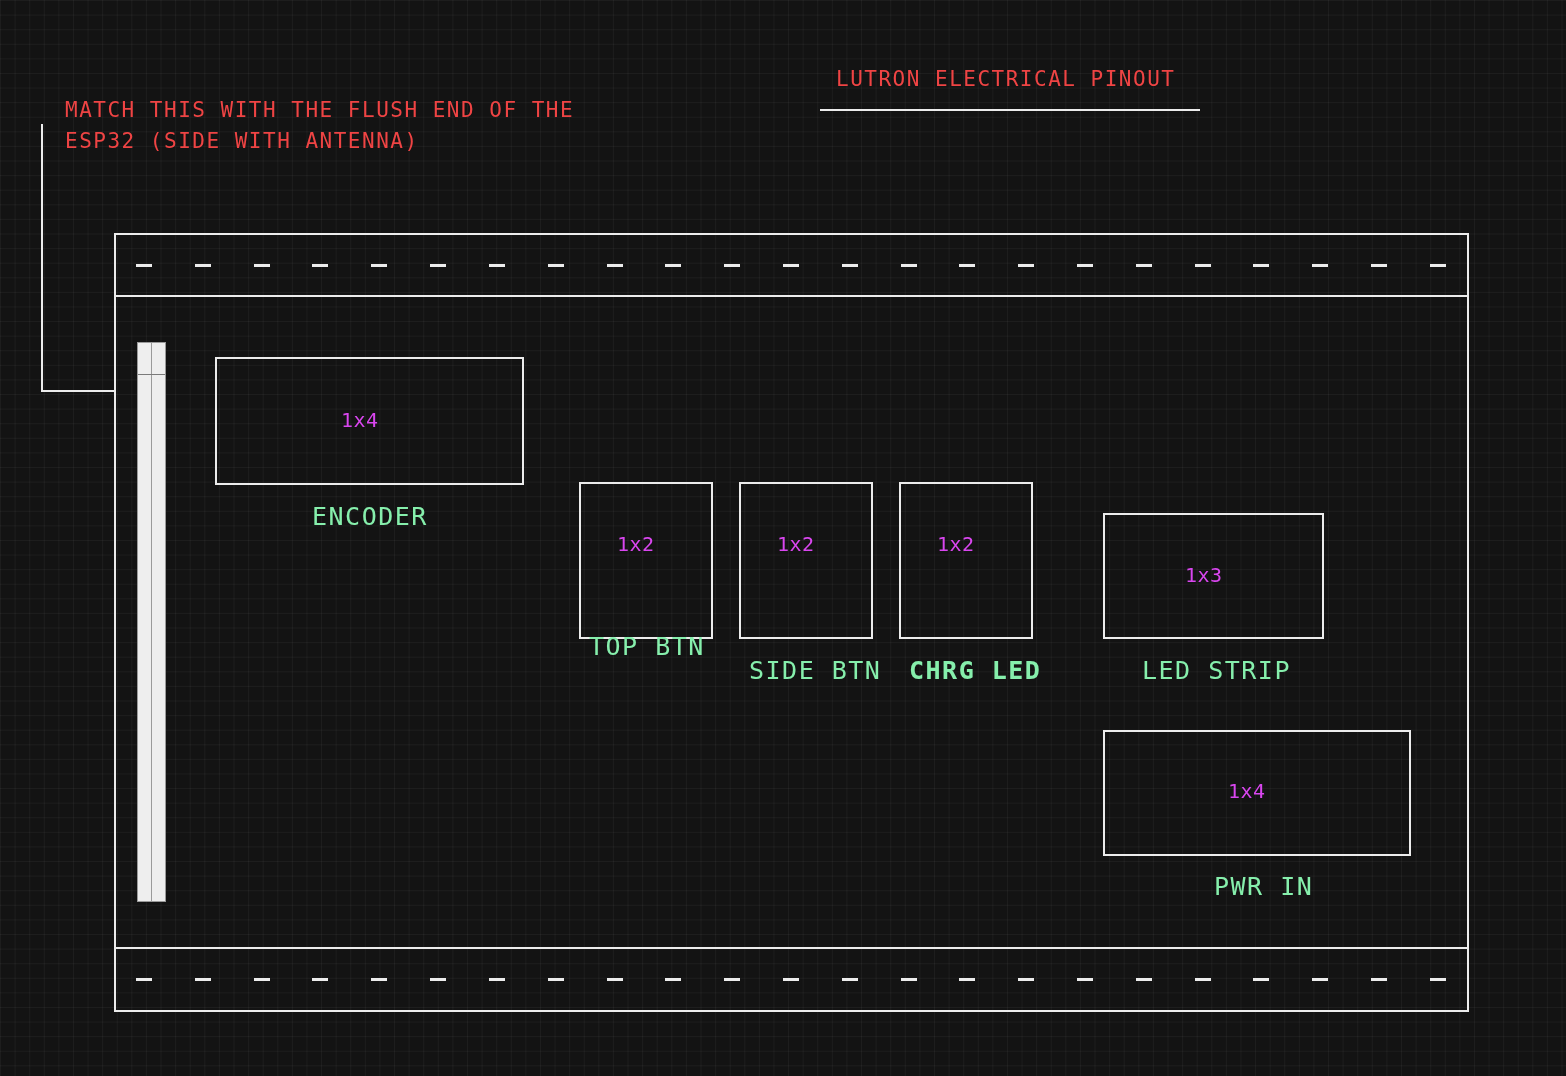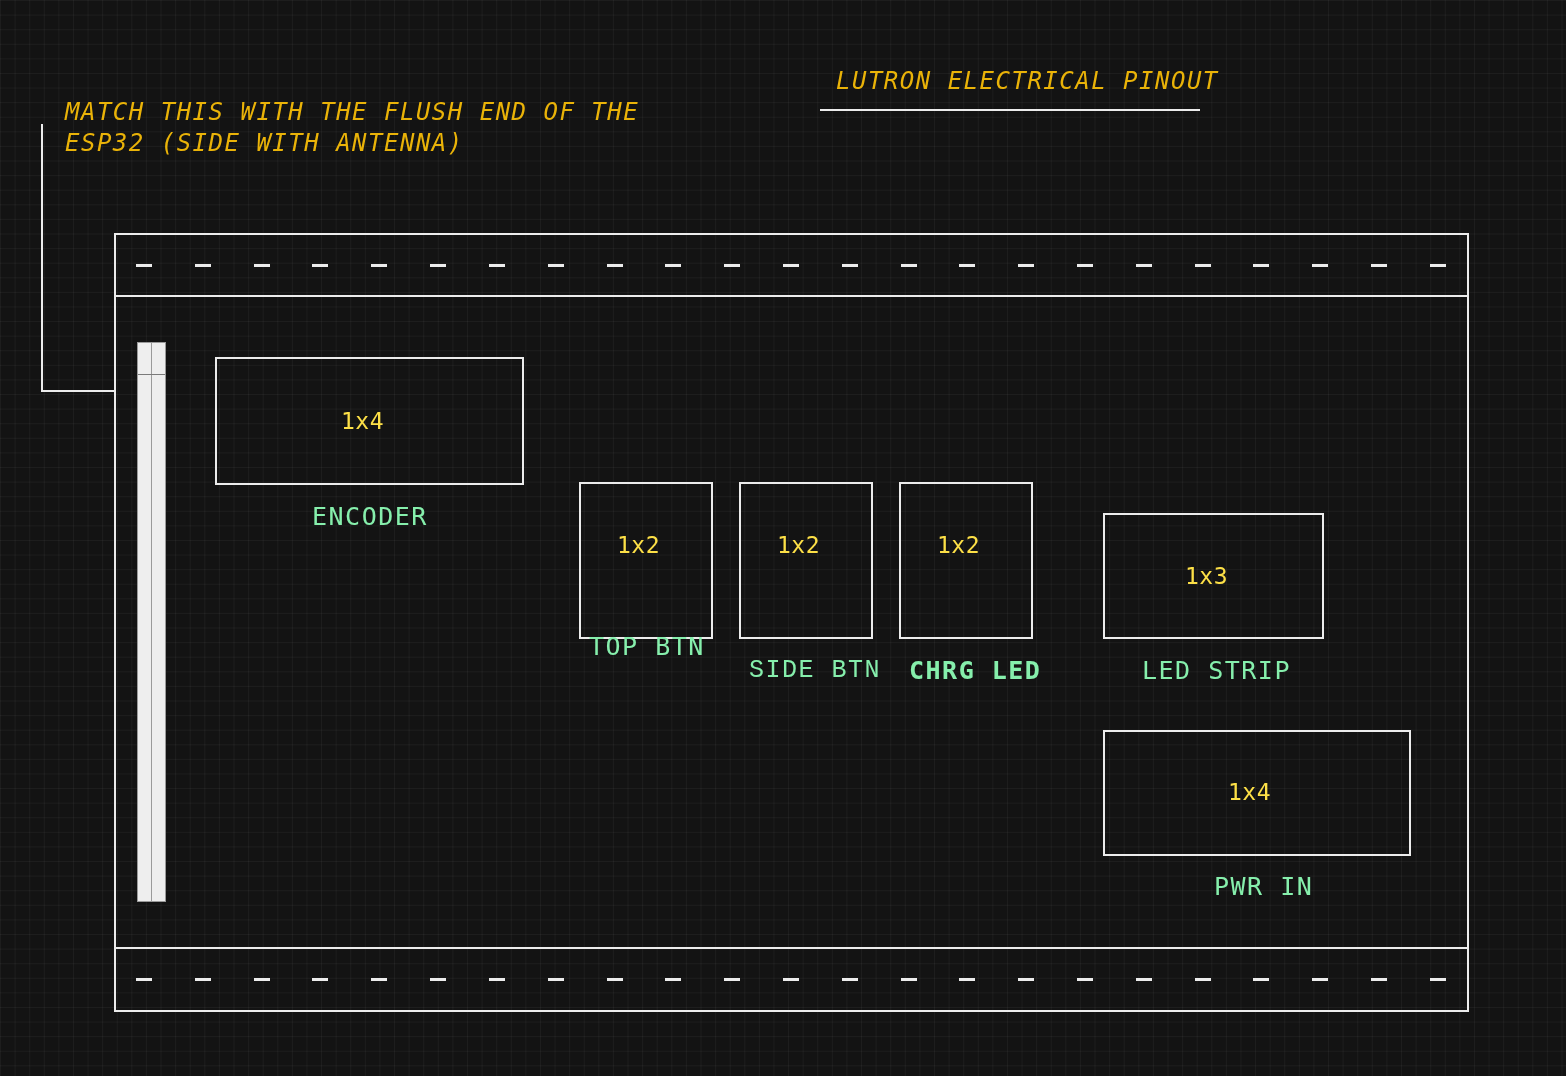--- a/index.html
+++ b/index.html
@@ -14,26 +14,25 @@
       background-color: #131313;
       background-image:
         linear-gradient(to right, rgba(255,255,255,0.045) 1px, transparent 1px),
         linear-gradient(to bottom, rgba(255,255,255,0.045) 1px, transparent 1px);
       background-size: 14.6px 14.6px;
       font-family: "DejaVu Sans Mono", "Liberation Mono", monospace;
       color: #ececec;
     }
     .abs { position: absolute; }
     .txt {
-      font-size: 24px;
+      font-size: 21px;
       letter-spacing: 1.5px;
       white-space: nowrap;
-      color: #eab308;
+      color: #ef4444;
       line-height: 1;
-      font-style: italic;
     }
     .title-underline {
       position: absolute;
       left: 820px; top: 109px;
       width: 380px; height: 2px;
       background: #ececec;
     }
     .leader-v {
       position: absolute;
       left: 41px; top: 124px;
@@ -88,25 +87,25 @@
       left: 0; right: 0; top: 31px;
       height: 1px; background: #7a7a7a;
     }
     .conn {
       position: absolute;
       border: 2px solid #ececec;
       box-sizing: border-box;
     }
     .conn-pins {
       position: absolute;
-      font-size: 23px;
+      font-size: 20px;
       letter-spacing: 0.5px;
       white-space: nowrap;
       line-height: 1;
-      color: #fde047;
+      color: #d946ef;
     }
     .conn-label {
       position: absolute;
       font-size: 25px;
       letter-spacing: 1.5px;
       white-space: nowrap;
       line-height: 1;
       color: #86efac;
     }
   </style>
@@ -185,21 +184,21 @@
 <div class="conn" style="left:215px; top:357px; width:309px; height:128px;"></div>
 <div class="conn-pins" style="left:341px; top:410px;">1x4</div>
 <div class="conn-label" style="left:312px; top:504px;">ENCODER</div>
 
 <div class="conn" style="left:579px; top:482px; width:134px; height:157px;"></div>
 <div class="conn-pins" style="left:617px; top:534px;">1x2</div>
 <div class="conn-label" style="left:589px; top:634px;">TOP BTN</div>
 
 <div class="conn" style="left:739px; top:482px; width:134px; height:157px;"></div>
 <div class="conn-pins" style="left:777px; top:534px;">1x2</div>
-<div class="conn-label" style="left:749px; top:658px;font-family:Liberation Mono, monospace;">SIDE BTN</div>
+<div class="conn-label" style="left:749px; top:658px;">SIDE BTN</div>
 
 <div class="conn" style="left:899px; top:482px; width:134px; height:157px;"></div>
 <div class="conn-pins" style="left:937px; top:534px;">1x2</div>
 <div class="conn-label" style="left:909px; top:658px;font-weight:bold;">CHRG LED</div>
 
 <div class="conn" style="left:1103px; top:513px; width:221px; height:126px;"></div>
 <div class="conn-pins" style="left:1185px; top:565px;">1x3</div>
 <div class="conn-label" style="left:1142px; top:658px;">LED STRIP</div>
 
 <div class="conn" style="left:1103px; top:730px; width:308px; height:126px;"></div>

